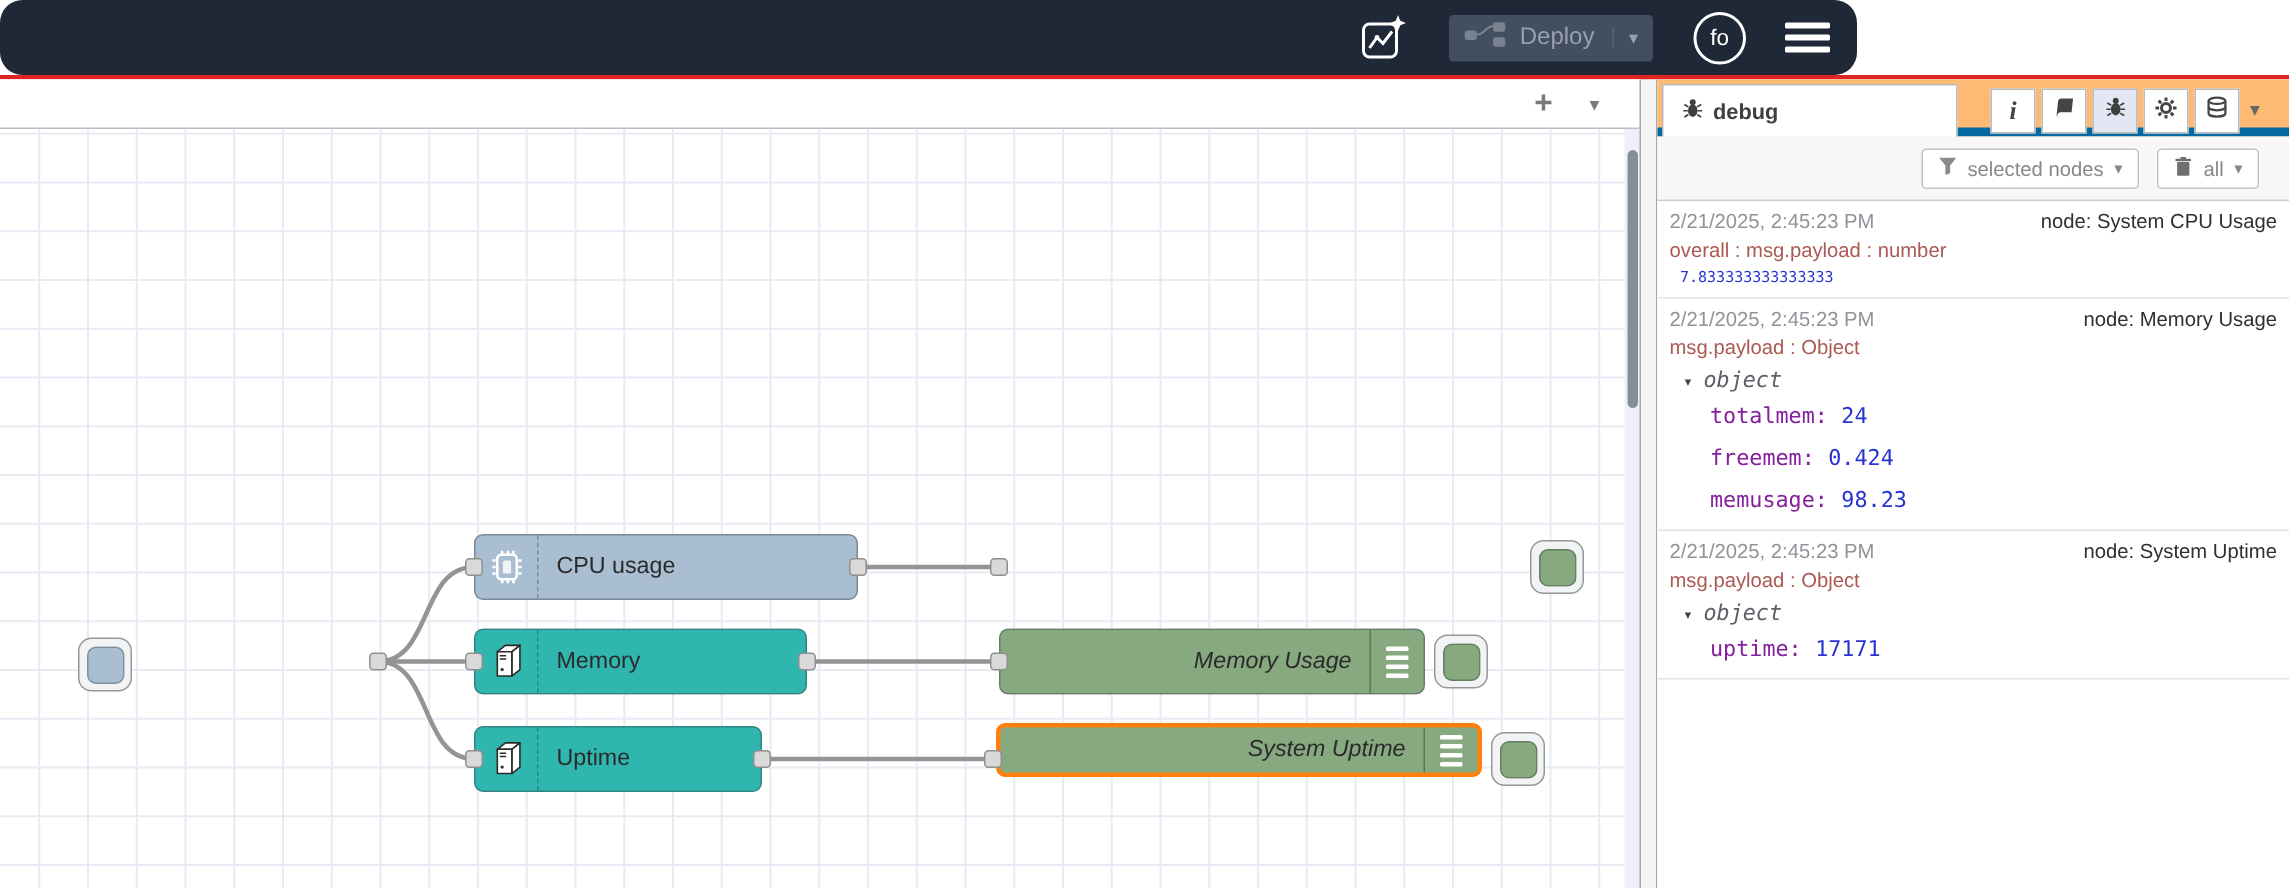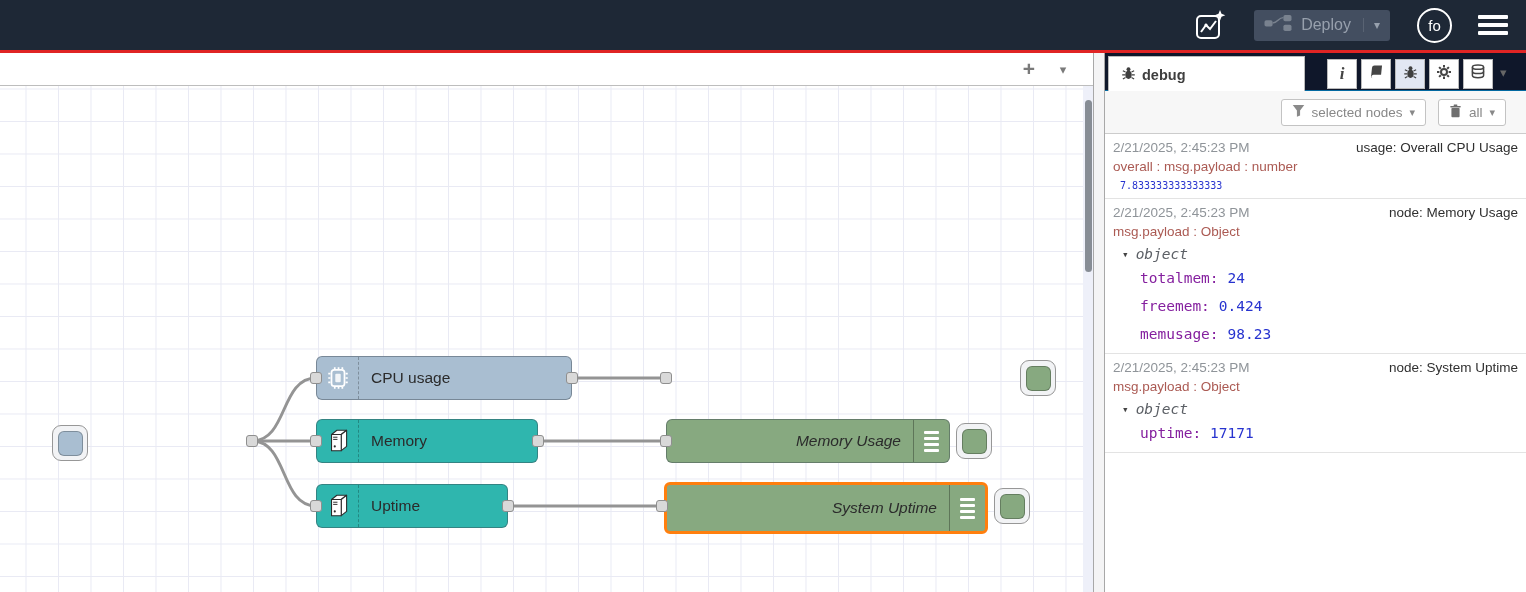--- a/index.html
+++ b/index.html
@@ -1,22 +1,22 @@
 <!DOCTYPE html>
 <html><head>
 <meta charset="utf-8">
 <style>
   * { margin:0; padding:0; box-sizing:border-box; }
   html,body { width:1526px; height:592px; overflow:hidden;
     font-family:"Liberation Sans", sans-serif; background:#fff; }
   .app { position:relative; width:1526px; height:592px; }
 
   
-  .header { position:absolute; left:0; top:0; width:1526px; height:50px;
-    background:#1e2836; display:flex; align-items:center; justify-content:flex-end; }
+  .header { position:absolute; left:0; top:0; width:1238px; height:50px;
+    background:#1e2836; display:flex; align-items:center; justify-content:flex-end;border-radius:15px; }
   .redline { position:absolute; left:0; top:50px; width:1526px; height:3px; background:#e02424; }
   .hdr-icon { width:38px; height:38px; display:flex; align-items:center; justify-content:center; cursor:pointer; }
   .deploy-btn { height:31px; margin-left:25px; background:#434e60; border-radius:3px;
     display:flex; align-items:center; color:#97a0ad; font-size:16px; cursor:default; }
   .deploy-main { display:flex; align-items:center; gap:9px; padding:0 12px 0 10px; }
   .deploy-caret { border-left:1px solid rgba(255,255,255,0.12); padding:0 10px; font-size:12px; color:#97a0ad; }
   .avatar { width:35px; height:35px; margin-left:27px; border:2px solid #fff; border-radius:50%;
     display:flex; align-items:center; justify-content:center; color:#fff; font-size:15px; cursor:pointer; }
   .burger { width:30px; height:20px; margin-left:26px; margin-right:18px; display:flex;
     flex-direction:column; justify-content:space-between; cursor:pointer; }
@@ -63,21 +63,21 @@
   .inner.green { background:#87a980; }
 
   .vscroll-track { position:absolute; left:1083px; top:33px; width:10px; height:506px; background:#eef0f9; }
   .vscroll-thumb { position:absolute; left:1.5px; top:14px; width:7px; height:172px; background:#878d95; border-radius:4px; cursor:grab; }
 
   .separator { position:absolute; left:1093px; top:0; width:12px; height:539px; background:#f4f4f5;
     border-left:1px solid #a8a8a8; border-right:1px solid #a8a8a8; cursor:col-resize; }
 
   
   .sidebar { position:absolute; left:1105px; top:0; width:421px; height:539px; background:#fff; }
-  .sb-tabs { position:absolute; left:0; top:0; width:421px; height:38px; background:#0f172a; border-bottom:1px solid #0369a1; }
+  .sb-tabs { position:absolute; left:0; top:0; width:421px; height:38px; background:#fdba74; border-bottom:6px solid #0369a1; }
   .sb-tab-active { position:absolute; left:3px; top:3px; width:197px; height:36px; background:#fff;
     border:1px solid #bbb; border-bottom:none; display:flex; align-items:center; gap:6px; padding-left:12px;
     font-size:14.5px; font-weight:bold; color:#3f3f3f; cursor:pointer; }
   .sb-icon-tab { position:absolute; top:6px; width:30px; height:30px; background:#fff; border:1px solid #bbb;
     display:flex; align-items:center; justify-content:center; cursor:pointer; }
   .sb-icon-tab.active { background:#e2e7f3; }
   .sb-tabs-caret { position:absolute; top:12px; left:395px; color:#666; font-size:13px; cursor:pointer; }
   .info-glyph { font-family:"Liberation Serif", serif; font-weight:bold; font-style:italic; font-size:17px; color:#444; }
 
   .sb-filter { position:absolute; left:0; top:38px; width:421px; height:42px; background:#f7f7f7;
@@ -214,21 +214,21 @@
             <div></div>
               <div></div>
               <div></div>
               <div></div>
           </div>
         </div>
         <div class="ext-btn" style="left:956px; top:337px;">
           <div class="inner green"></div>
         </div>
 
-        <div class="node debug-node selected" style="left:664px; top:396px; width:324px; height:52px;">
+        <div class="node debug-node selected" style="left:664px; top:396px; width:324px; height:36px;">
           <div class="node-label right">System Uptime</div>
           <div class="node-icon-right">
             <div></div>
               <div></div>
               <div></div>
               <div></div>
           </div>
         </div>
         <div class="ext-btn" style="left:994px; top:402px;">
           <div class="inner green"></div>
@@ -331,21 +331,21 @@
           <span>all</span>
           <span class="caret">▾</span>
         </div>
       </div>
 
       <div class="sb-messages">
 
         <div class="msg">
           <div class="msg-head">
             <span>2/21/2025, 2:45:23 PM</span>
-            <span class="msg-node">usage: Overall CPU Usage</span>
+            <span class="msg-node">node: System CPU Usage</span>
           </div>
           <div class="msg-path">overall : msg.payload : number</div>
           <div class="msg-value">7.833333333333333</div>
         </div>
 
         <div class="msg">
           <div class="msg-head">
             <span>2/21/2025, 2:45:23 PM</span>
             <span class="msg-node">node: Memory Usage</span>
           </div>

